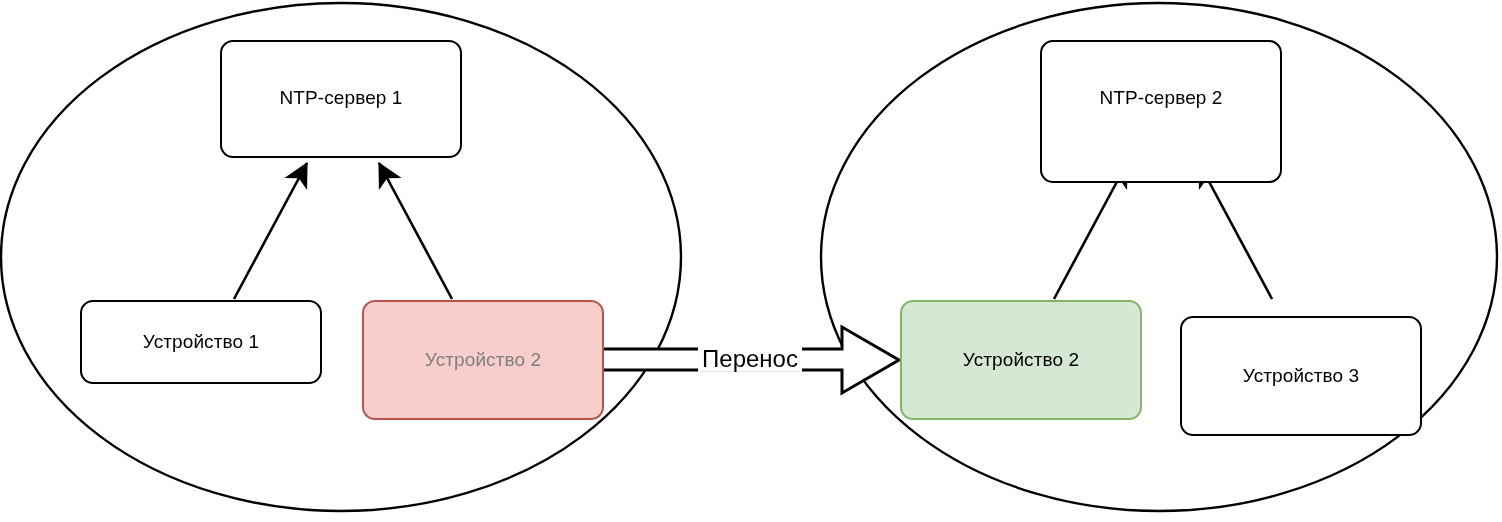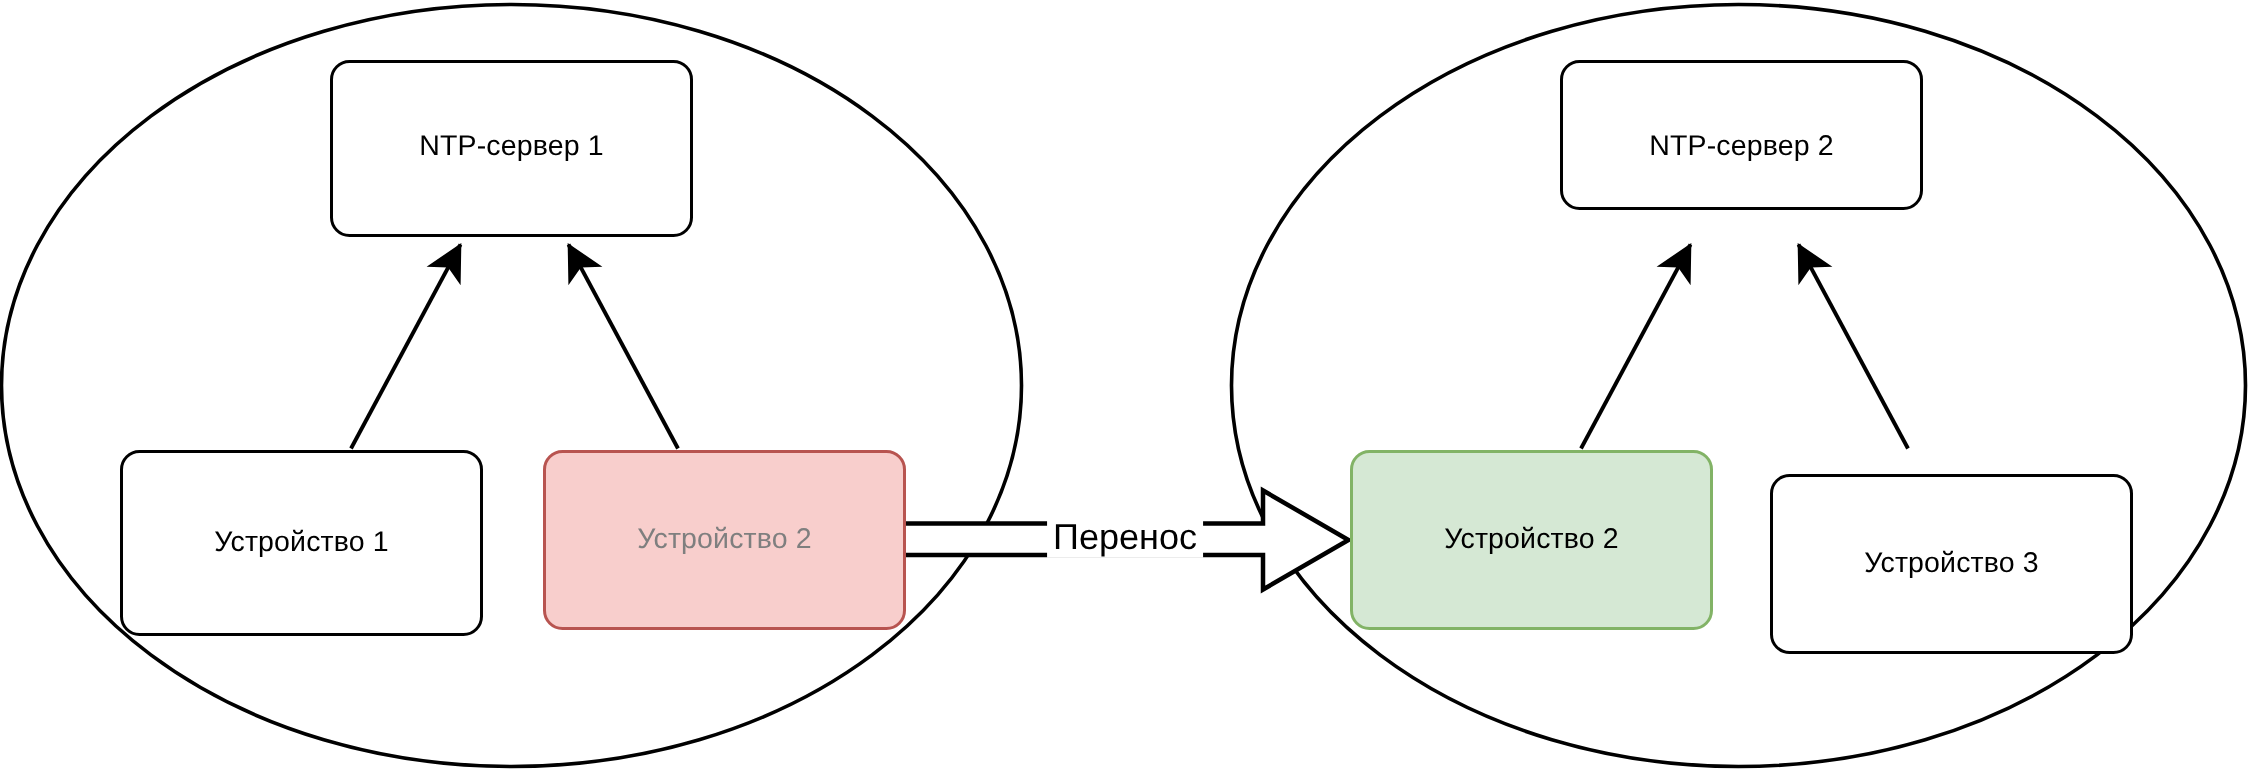--- a/index.html
+++ b/index.html
@@ -96,25 +96,25 @@
              L 899 360
              L 842 393
              L 842 370
              L 602 370 Z" fill="#ffffff" stroke="#000000" stroke-width="3" stroke-linejoin="miter"></path>
   </svg>
 
   <div class="node server" style="left:220px; top:40px; width:242px; height:118px;">
     <span>NTP-сервер 1</span>
   </div>
 
-  <div class="node server" style="left:1040px; top:40px; width:242px; height:100px;">
+  <div class="node server" style="left:1040px; top:40px; width:242px; height:143px;">
     <span>NTP-сервер 2</span>
   </div>
 
-  <div class="node" style="left:80px; top:300px; width:242px; height:124px;text-align:center;">
+  <div class="node" style="left:80px; top:300px; width:242px; height:84px;text-align:center;">
     <span>Устройство 1</span>
   </div>
 
   <div class="node pink" style="left:362px; top:300px; width:242px; height:120px;">
     <span>Устройство 2</span>
   </div>
 
   <div class="node green" style="left:900px; top:300px; width:242px; height:120px;">
     <span>Устройство 2</span>
   </div>

